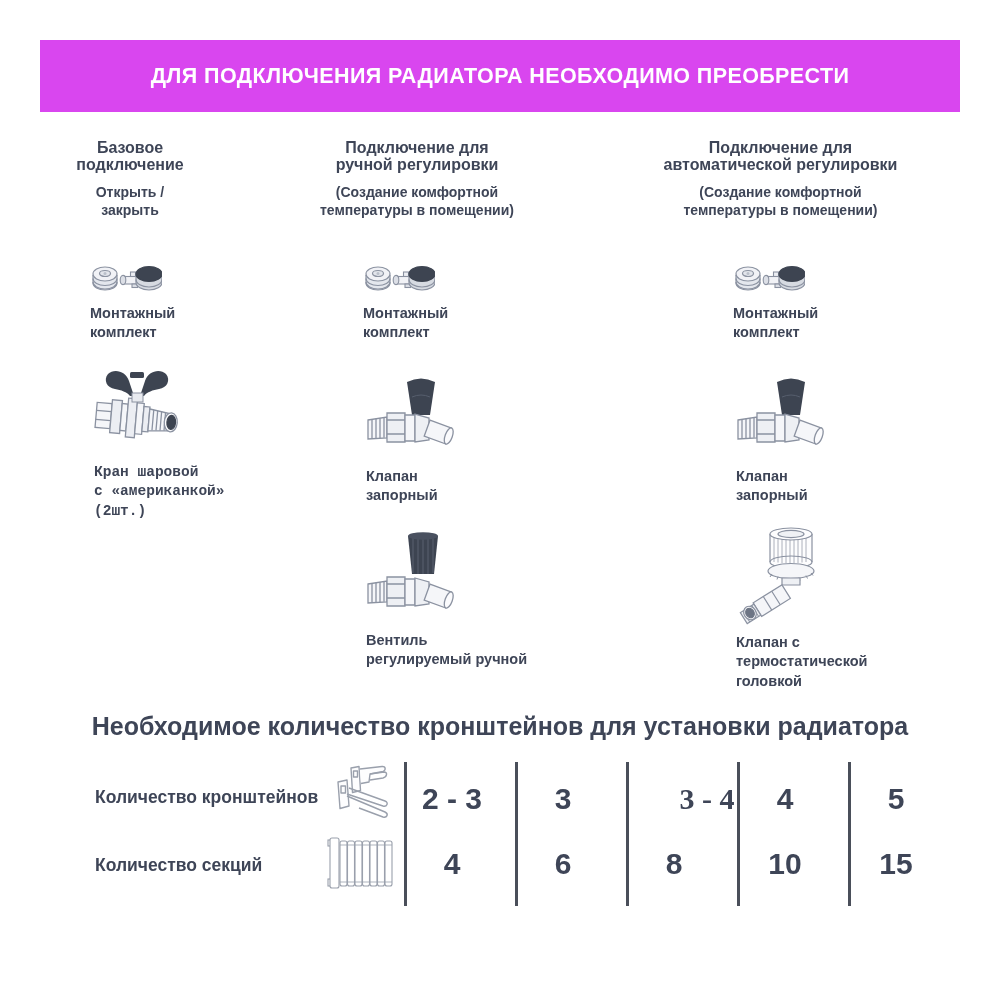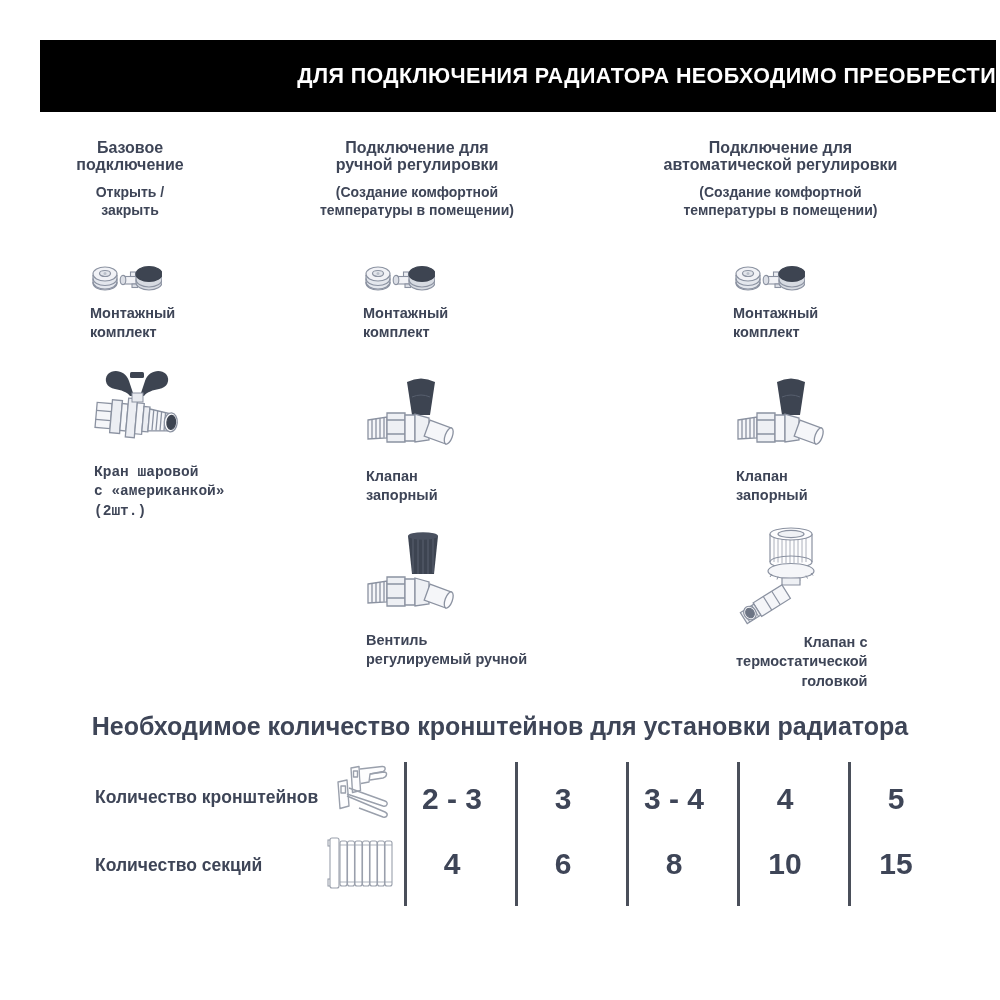--- a/index.html
+++ b/index.html
@@ -2,22 +2,22 @@
 <html><head>
 <meta charset="utf-8">
 <style>
   html,body{margin:0;padding:0;}
   body{
     width:1000px;height:1000px;position:relative;background:#ffffff;
     font-family:"Liberation Sans",sans-serif;color:#3e4557;overflow:hidden;
   }
   .abs{position:absolute;}
   .banner{
-    left:40px;top:40px;width:920px;height:72px;background:#000000;
-    display:flex;align-items:center;justify-content:flex-end;padding-left:36px;
+    left:40px;top:40px;width:920px;height:72px;background:#d946ef;
+    display:flex;align-items:center;justify-content:center;
   }
   .banner-title{
     color:#ffffff;font-size:21.5px;font-weight:bold;letter-spacing:.4px;margin:0;
     white-space:nowrap;
   }
   .col-header{text-align:center;}
   .col-title{font-size:16px;font-weight:bold;line-height:1.08;white-space:pre-line;}
   .col-sub{font-size:14px;font-weight:bold;line-height:1.32;margin-top:9px;white-space:pre-line;}
   .item{display:flex;flex-direction:column;align-items:flex-start;}
   .item-label{font-size:14.5px;font-weight:bold;line-height:1.34;white-space:pre-line;margin-top:7px;}
@@ -205,21 +205,21 @@
       <g transform="rotate(20 70 63)">
         <rect x="60" y="53" width="23" height="17"></rect>
         <ellipse cx="83" cy="61.5" rx="3.6" ry="8.5" fill="#fbfbfd"></ellipse>
       </g>
     </g>
   </svg>
   <div class="item-label">Клапан
 запорный</div>
 </div>
 
-<div class="abs item" style="left:736px;top:522px;text-align:right;">
+<div class="abs item" style="left:736px;top:522px;">
   <svg width="96" height="104" viewBox="0 0 96 104">
     <g stroke="#8b92a1" stroke-width="1.2" fill="#fdfdfe">
       <path d="M34,12 h42 v28 h-42 z" stroke="none"></path>
       <ellipse cx="55" cy="40" rx="21" ry="6"></ellipse>
       <path d="M34,12 V40 M76,12 V40" fill="none"></path>
       <path d="M38,13 v27 M42,13.5 v27 M46,14 v27 M50,14 v27 M54,14 v27 M58,14 v27 M62,14 v27 M66,13.5 v27 M70,13 v27" stroke-width="0.9" fill="none" opacity="0.8"></path>
       <ellipse cx="55" cy="12" rx="21" ry="6"></ellipse>
       <ellipse cx="55" cy="12" rx="13" ry="3.6" fill="#f0f2f5"></ellipse>
       <ellipse cx="55" cy="49" rx="23" ry="7.5" fill="#f5f6f9"></ellipse>
       <path d="M36,52 l-2,3 M42,54.5 l-1,3 M49,56 l-.5,3 M56,56.5 v3 M63,55.5 l1,3 M70,53.5 l1.5,3 M75,51 l2,2.5" stroke-width="1" fill="none"></path>
@@ -278,21 +278,21 @@
 </div>
 
 <div class="abs vline" style="left:404px;"></div>
 <div class="abs vline" style="left:515px;"></div>
 <div class="abs vline" style="left:626px;"></div>
 <div class="abs vline" style="left:737px;"></div>
 <div class="abs vline" style="left:848px;"></div>
 
 <div class="abs cell" style="left:405px;top:782px;">2 - 3</div>
 <div class="abs cell" style="left:516px;top:782px;">3</div>
-<div class="abs cell" style="left:627px;top:782px;">3 - 4</div>
+<div class="abs cell" style="left:660px;top:782px;font-family:Liberation Serif, serif;">3 - 4</div>
 <div class="abs cell" style="left:738px;top:782px;">4</div>
 <div class="abs cell" style="left:849px;top:782px;">5</div>
 
 <div class="abs cell" style="left:405px;top:847px;">4</div>
 <div class="abs cell" style="left:516px;top:847px;">6</div>
 <div class="abs cell" style="left:627px;top:847px;">8</div>
 <div class="abs cell" style="left:738px;top:847px;">10</div>
 <div class="abs cell" style="left:849px;top:847px;">15</div>
 
 </body></html>

